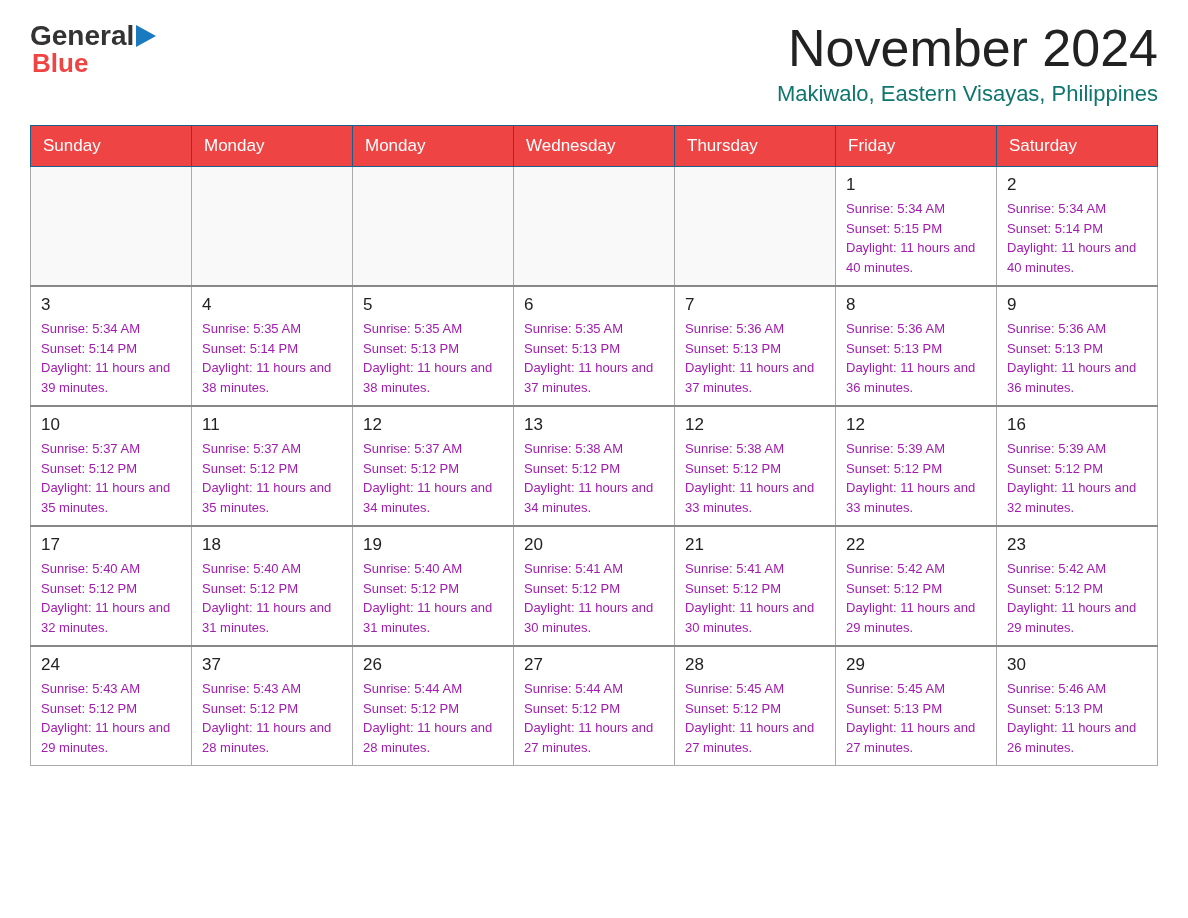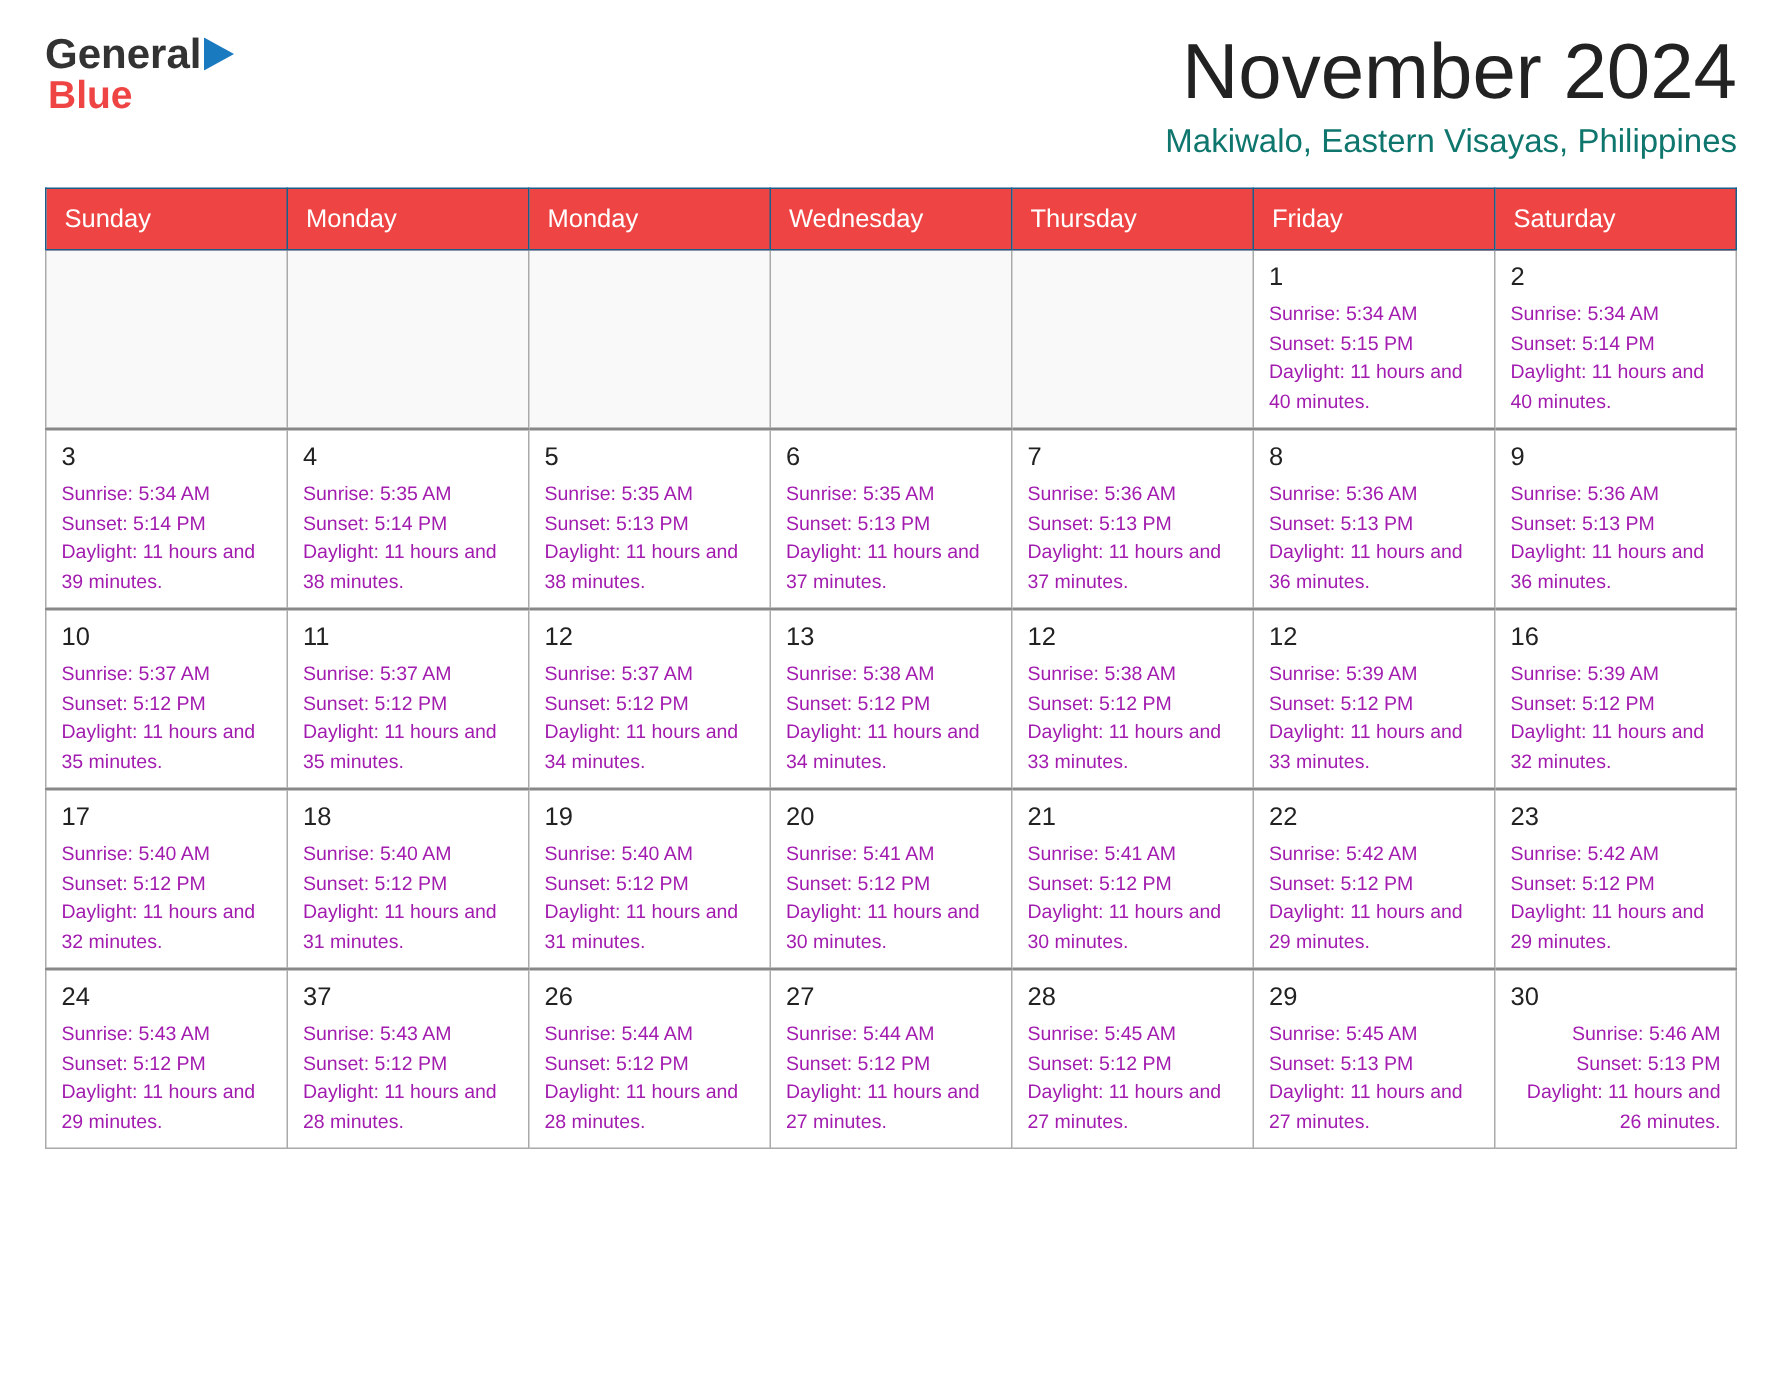--- a/index.html
+++ b/index.html
@@ -308,19 +308,19 @@
 Daylight: 11 hours and 27 minutes.</div>
         </td>
         <td>
           <span class="day-num">29</span>
           <div class="day-info" style="white-space: pre-line;">Sunrise: 5:45 AM
 Sunset: 5:13 PM
 Daylight: 11 hours and 27 minutes.</div>
         </td>
         <td>
           <span class="day-num">30</span>
-          <div class="day-info" style="white-space: pre-line; text-align: right;">Sunrise: 5:46 AM
+          <div class="day-info" style="white-space: pre-line;">Sunrise: 5:46 AM
 Sunset: 5:13 PM
 Daylight: 11 hours and 26 minutes.</div>
         </td>
       </tr>
     </tbody>
 </table>
 
 </body></html>

